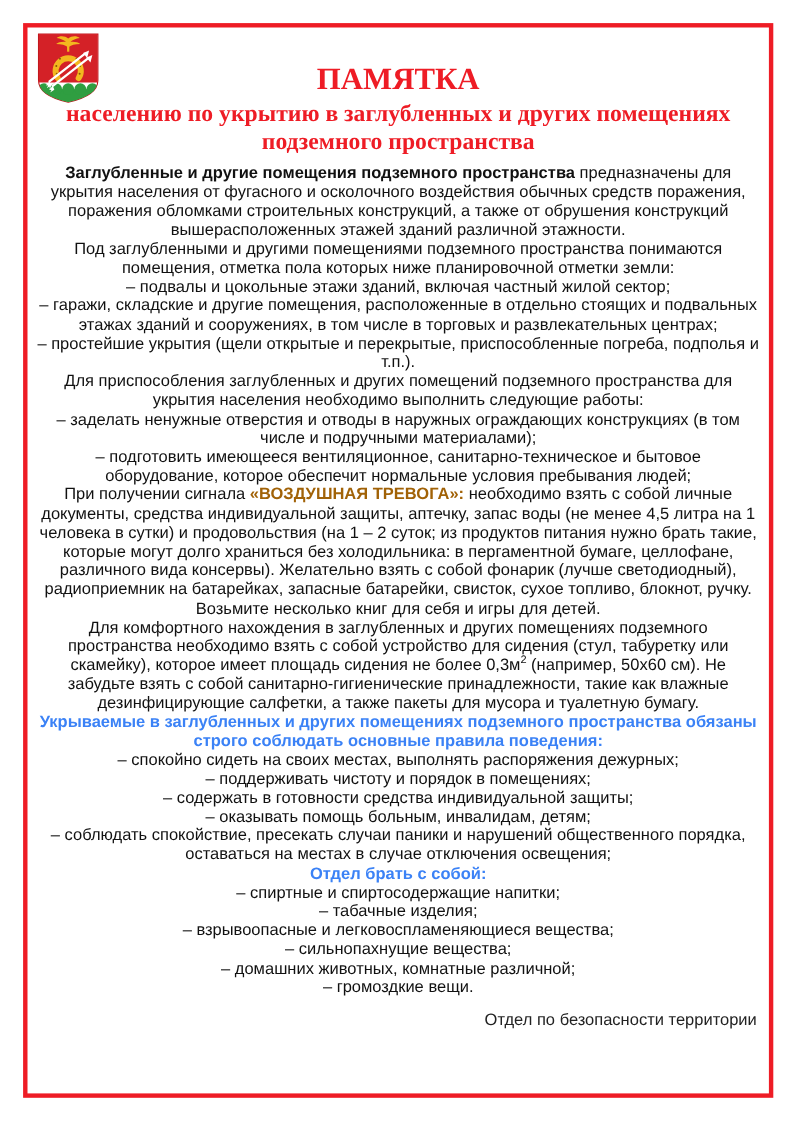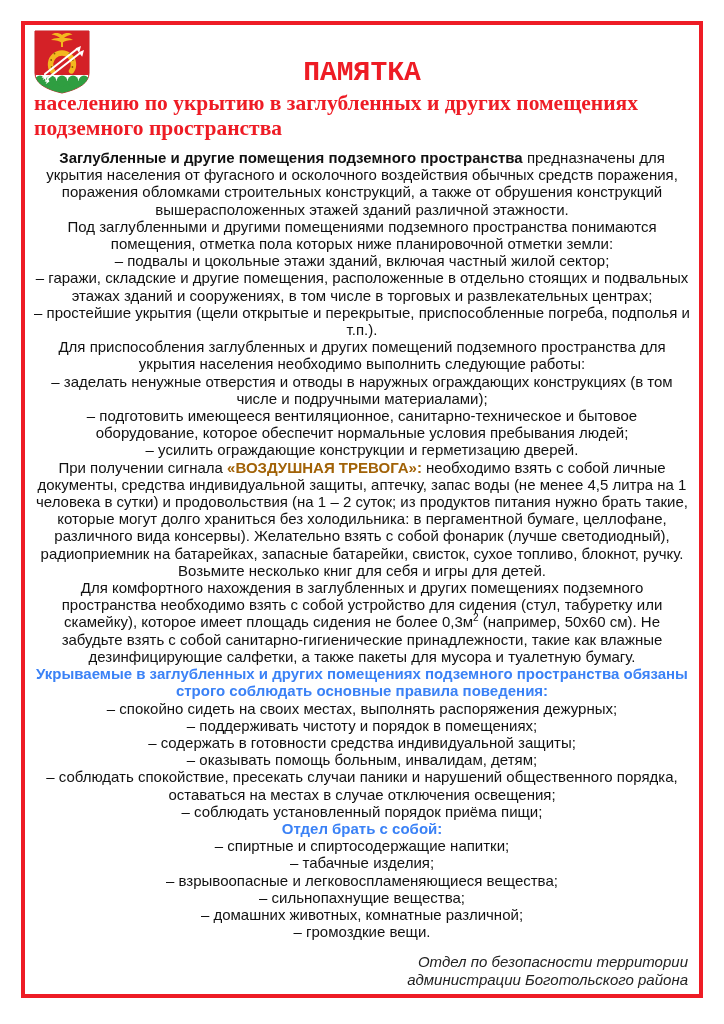--- a/index.html
+++ b/index.html
@@ -11,38 +11,38 @@
   .frame{
     position:absolute;left:21px;top:21px;width:682px;height:977px;
     box-sizing:border-box;border:4px solid #ee1c25;
     padding:4px 9px 0 9px;
   }
   .emblem{
     position:absolute;left:8px;top:4px;width:58px;height:66px;
   }
   .title{
     margin:28px 0 2px 0;
-    font-family:Liberation Mono, monospace;font-weight:bold;
+    font-family:Liberation Serif, serif;font-weight:bold;
     font-size:28px;line-height:32px;color:#ee1c25;text-align:center;
   }
   .subtitle{
     margin:2px 0 8px 0;
     font-family:"Liberation Serif", serif;font-weight:bold;
-    font-size:21.5px;line-height:25px;color:#ee1c25;text-align:left;
+    font-size:21.5px;line-height:25px;color:#ee1c25;text-align:center;
   }
   .body-text p.para{
     margin:0;font-size:15px;line-height:17.2px;text-align:center;
   }
   .body-text .bold{font-weight:bold;text-align:right;}
   .body-text .redbold{font-weight:bold;color:#a16207;}
   .body-text p.red{font-weight:bold;color:#3b82f6;}
   .body-text sup{font-size:10px;line-height:0;}
   .footer{
     margin-top:13px;padding-right:2px;text-align:right;
-    font-style:italic;font-size:15px;line-height:18px;color:#222;
+    font-size:15px;line-height:18px;color:#222;
   }
 </style>
 </head>
 <body>
 
 <div class="frame">
 
   <div class="emblem">
     <svg width="58" height="66" viewBox="0 0 58 66">
       <defs>
@@ -94,38 +94,35 @@
 
   <div class="body-text">
       <p class="para"><span class="bold">Заглубленные и другие помещения подземного пространства</span><span> предназначены для укрытия населения от фугасного и осколочного воздействия обычных средств поражения, поражения обломками строительных конструкций, а также от обрушения конструкций вышерасположенных этажей зданий различной этажности.</span></p>
       <p class="para"><span>Под заглубленными и другими помещениями подземного пространства понимаются помещения, отметка пола которых ниже планировочной отметки земли:</span></p>
       <p class="para"><span>– подвалы и цокольные этажи зданий, включая частный жилой сектор;</span></p>
       <p class="para"><span>– гаражи, складские и другие помещения, расположенные в отдельно стоящих и подвальных этажах зданий и сооружениях, в том числе в торговых и развлекательных центрах;</span></p>
       <p class="para"><span>– простейшие укрытия (щели открытые и перекрытые, приспособленные погреба, подполья и т.п.).</span></p>
       <p class="para"><span>Для приспособления заглубленных и других помещений подземного пространства для укрытия населения необходимо выполнить следующие работы:</span></p>
       <p class="para"><span>– заделать ненужные отверстия и отводы в наружных ограждающих конструкциях (в том числе и подручными материалами);</span></p>
       <p class="para"><span>– подготовить имеющееся вентиляционное, санитарно-техническое и бытовое оборудование, которое обеспечит нормальные условия пребывания людей;</span></p>
-      <p class="para"><span>– усилить ограждающие конструкции и герметизацию дверей.</span></p>
       <p class="para"><span>При получении сигнала </span><span class="redbold">«ВОЗДУШНАЯ ТРЕВОГА»:</span><span> необходимо взять с собой личные документы, средства индивидуальной защиты, аптечку, запас воды (не менее 4,5 литра на 1 человека в сутки) и продовольствия (на 1 – 2 суток; из продуктов питания нужно брать такие, которые могут долго храниться без холодильника: в пергаментной бумаге, целлофане, различного вида консервы). Желательно взять с собой фонарик (лучше светодиодный), радиоприемник на батарейках, запасные батарейки, свисток, сухое топливо, блокнот, ручку.</span></p>
       <p class="para"><span>Возьмите несколько книг для себя и игры для детей.</span></p>
       <p class="para"><span>Для комфортного нахождения в заглубленных и других помещениях подземного пространства необходимо взять с собой устройство для сидения (стул, табуретку или скамейку), которое имеет площадь сидения не более 0,3м</span><sup>2</sup><span> (например, 50х60 см). Не забудьте взять с собой санитарно-гигиенические принадлежности, такие как влажные дезинфицирующие салфетки, а также пакеты для мусора и туалетную бумагу.</span></p>
       <p class="para red"><span>Укрываемые в заглубленных и других помещениях подземного пространства обязаны строго соблюдать основные правила поведения:</span></p>
       <p class="para"><span>– спокойно сидеть на своих местах, выполнять распоряжения дежурных;</span></p>
       <p class="para"><span>– поддерживать чистоту и порядок в помещениях;</span></p>
       <p class="para"><span>– содержать в готовности средства индивидуальной защиты;</span></p>
       <p class="para"><span>– оказывать помощь больным, инвалидам, детям;</span></p>
       <p class="para"><span>– соблюдать спокойствие, пресекать случаи паники и нарушений общественного порядка, оставаться на местах в случае отключения освещения;</span></p>
-      <p class="para"><span>– соблюдать установленный порядок приёма пищи;</span></p>
       <p class="para red"><span>Отдел брать с собой:</span></p>
       <p class="para"><span>– спиртные и спиртосодержащие напитки;</span></p>
       <p class="para"><span>– табачные изделия;</span></p>
       <p class="para"><span>– взрывоопасные и легковоспламеняющиеся вещества;</span></p>
       <p class="para"><span>– сильнопахнущие вещества;</span></p>
       <p class="para"><span>– домашних животных, комнатные различной;</span></p>
       <p class="para"><span>– громоздкие вещи.</span></p>
     </div>
 
   <div class="footer">
     <div>Отдел по безопасности территории</div>
-    <div>администрации Боготольского района</div>
   </div>
 
 </div>
 
 </body></html>

